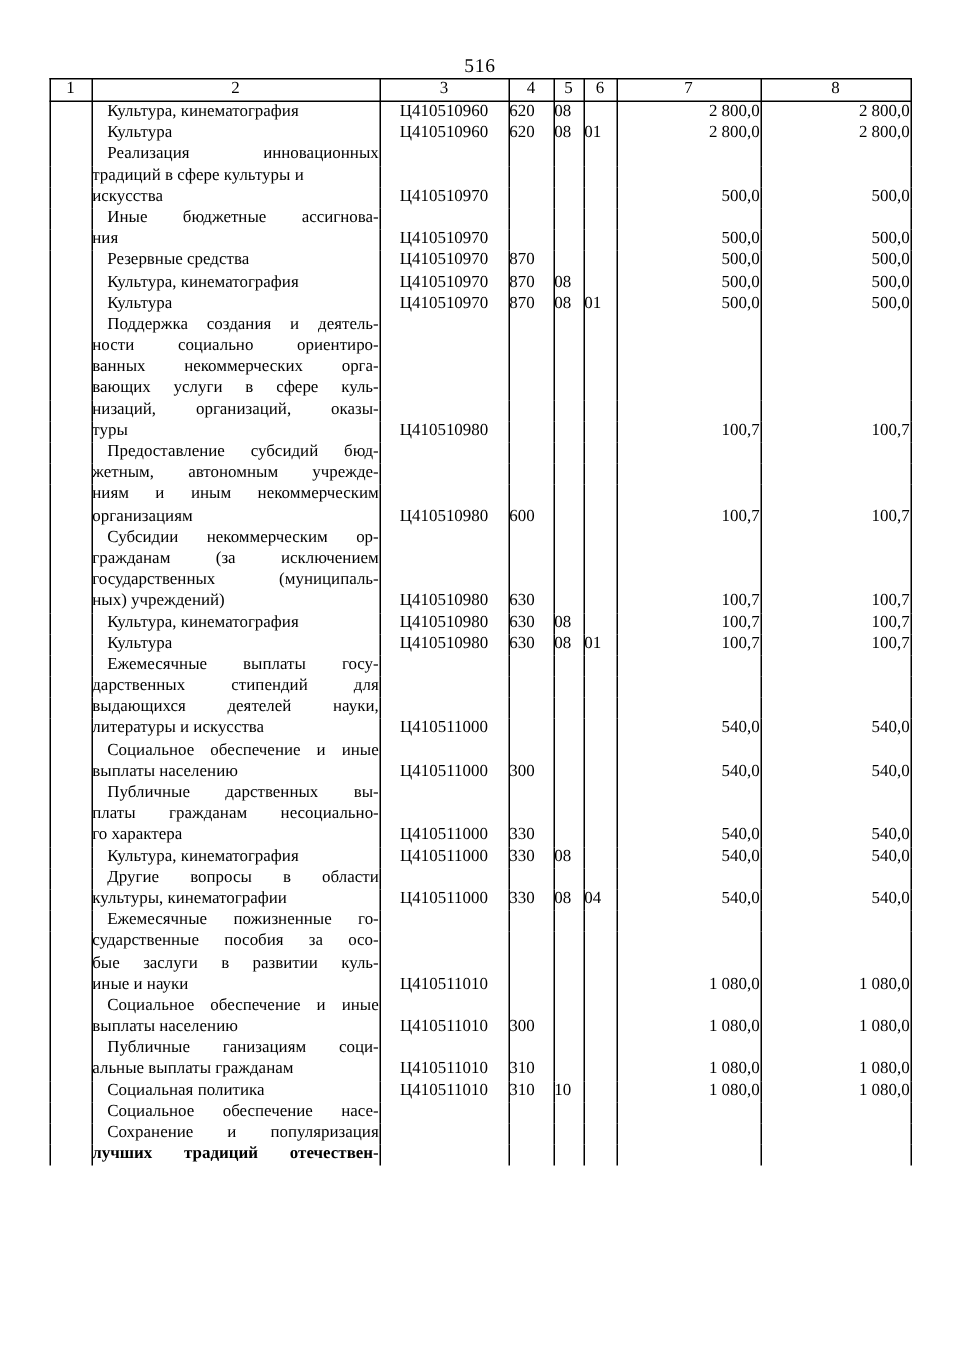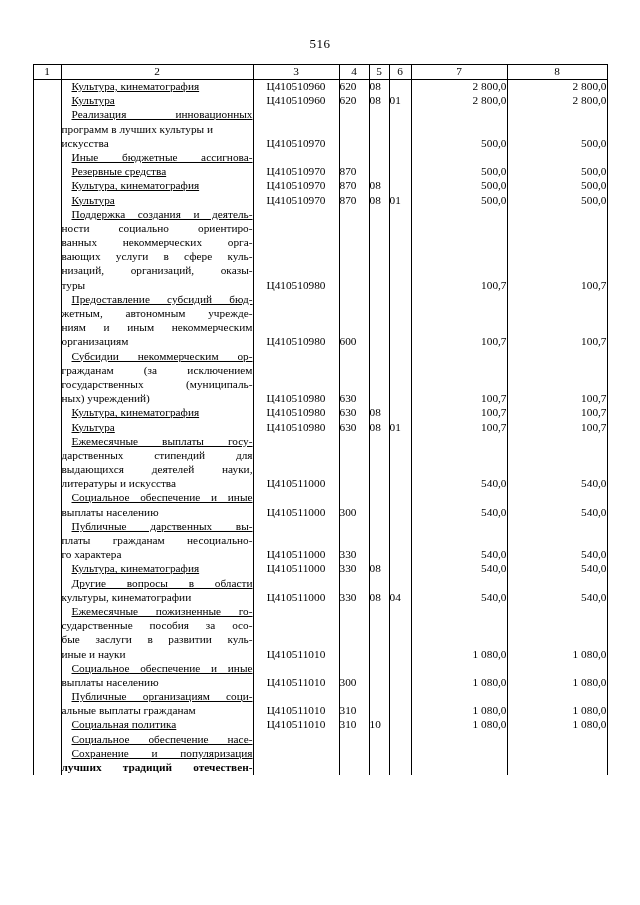--- a/index.html
+++ b/index.html
@@ -17,21 +17,20 @@
     position: relative;
     width: 640px;
     height: 905px;
     box-sizing: border-box;
     padding: 0;
   }
   .page-number {
     text-align: center;
     font-size: 13px;
     margin-top: 36px;
-    margin-bottom: 12px;
     letter-spacing: 0.5px;
   }
   table.doc-table {
     border-collapse: collapse;
     margin: 0 auto;
     width: 574px;
     table-layout: fixed;
     font-size: 11.3px;
     line-height: 1.2;
   }
@@ -57,21 +56,20 @@
     height: 14px;
   }
   .cell-name {
     padding: 0 3px 0 5px;
     text-align: justify;
     text-align-last: left;
     hyphens: manual;
   }
   .cell-name.indent {
     text-indent: 10px;
-    text-decoration: underline;
   }
   .cell-code {
     padding: 0 2px 0 4px;
     text-align: center;
     white-space: nowrap;
   }
   .cell-num {
     padding: 0 2px 0 4px;
     text-align: left;
     white-space: nowrap;
@@ -213,21 +211,21 @@
           </td>
           <td class="cell-amount">
             <span class="line">&nbsp;</span>
           </td>
         </tr>
         <tr>
           <td>
             <span class="line">&nbsp;</span>
           </td>
           <td class="cell-name">
-            <span class="line justl">программ в лучших культуры и</span>
+            <span class="line justl">традиций в сфере культуры и</span>
           </td>
           <td class="cell-code">
             <span class="line">&nbsp;</span>
           </td>
           <td class="cell-num">
             <span class="line">&nbsp;</span>
           </td>
           <td class="cell-num">
             <span class="line">&nbsp;</span>
           </td>
@@ -290,20 +288,46 @@
             <span class="line">&nbsp;</span>
           </td>
           <td class="cell-amount">
             <span class="line">&nbsp;</span>
           </td>
         </tr>
         <tr>
           <td>
             <span class="line">&nbsp;</span>
           </td>
+          <td class="cell-name">
+            <span class="line justl">ния</span>
+          </td>
+          <td class="cell-code">
+            <span class="line">Ц410510970</span>
+          </td>
+          <td class="cell-num">
+            <span class="line">&nbsp;</span>
+          </td>
+          <td class="cell-num">
+            <span class="line">&nbsp;</span>
+          </td>
+          <td class="cell-num">
+            <span class="line">&nbsp;</span>
+          </td>
+          <td class="cell-amount">
+            <span class="line">500,0</span>
+          </td>
+          <td class="cell-amount">
+            <span class="line">500,0</span>
+          </td>
+        </tr>
+        <tr>
+          <td>
+            <span class="line">&nbsp;</span>
+          </td>
           <td class="cell-name indent">
             <span class="line justl">Резервные средства</span>
           </td>
           <td class="cell-code">
             <span class="line">Ц410510970</span>
           </td>
           <td class="cell-num">
             <span class="line">870</span>
           </td>
           <td class="cell-num">
@@ -1253,21 +1277,21 @@
           </td>
           <td class="cell-amount">
             <span class="line">1 080,0</span>
           </td>
         </tr>
         <tr>
           <td>
             <span class="line">&nbsp;</span>
           </td>
           <td class="cell-name indent">
-            <span class="line just">Публичные организациям соци-</span>
+            <span class="line just">Публичные ганизациям соци-</span>
           </td>
           <td class="cell-code">
             <span class="line">&nbsp;</span>
           </td>
           <td class="cell-num">
             <span class="line">&nbsp;</span>
           </td>
           <td class="cell-num">
             <span class="line">&nbsp;</span>
           </td>

